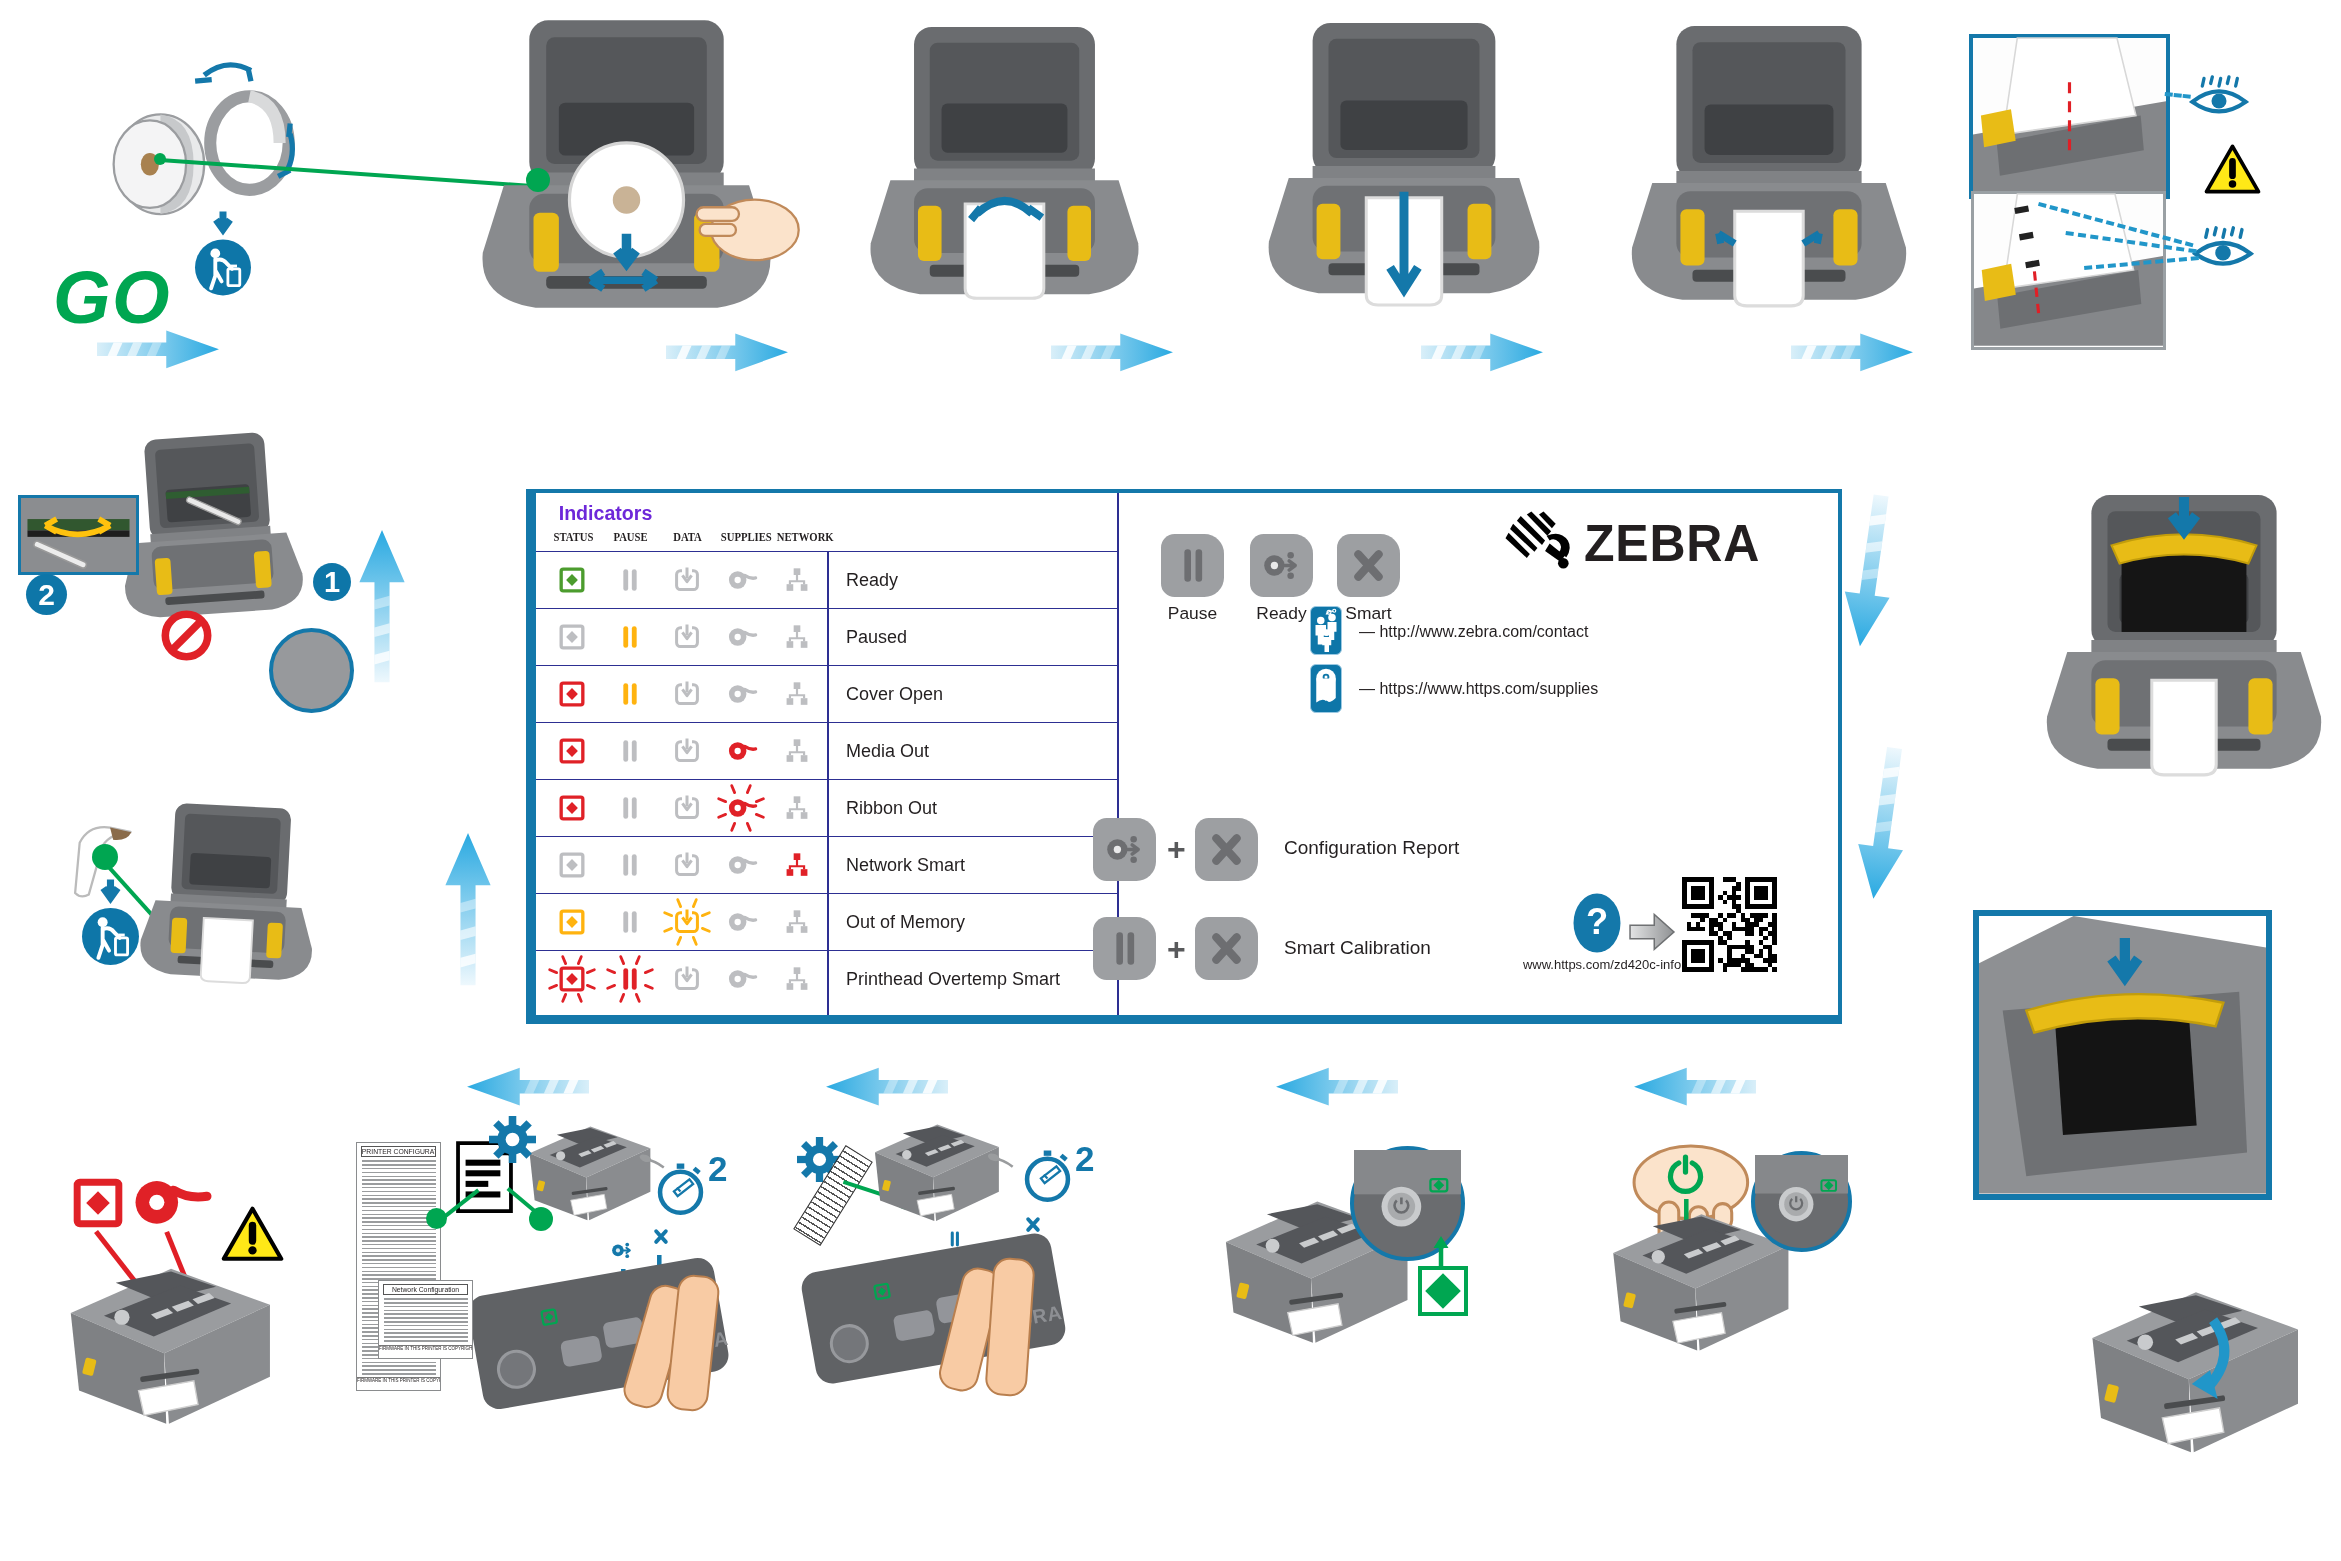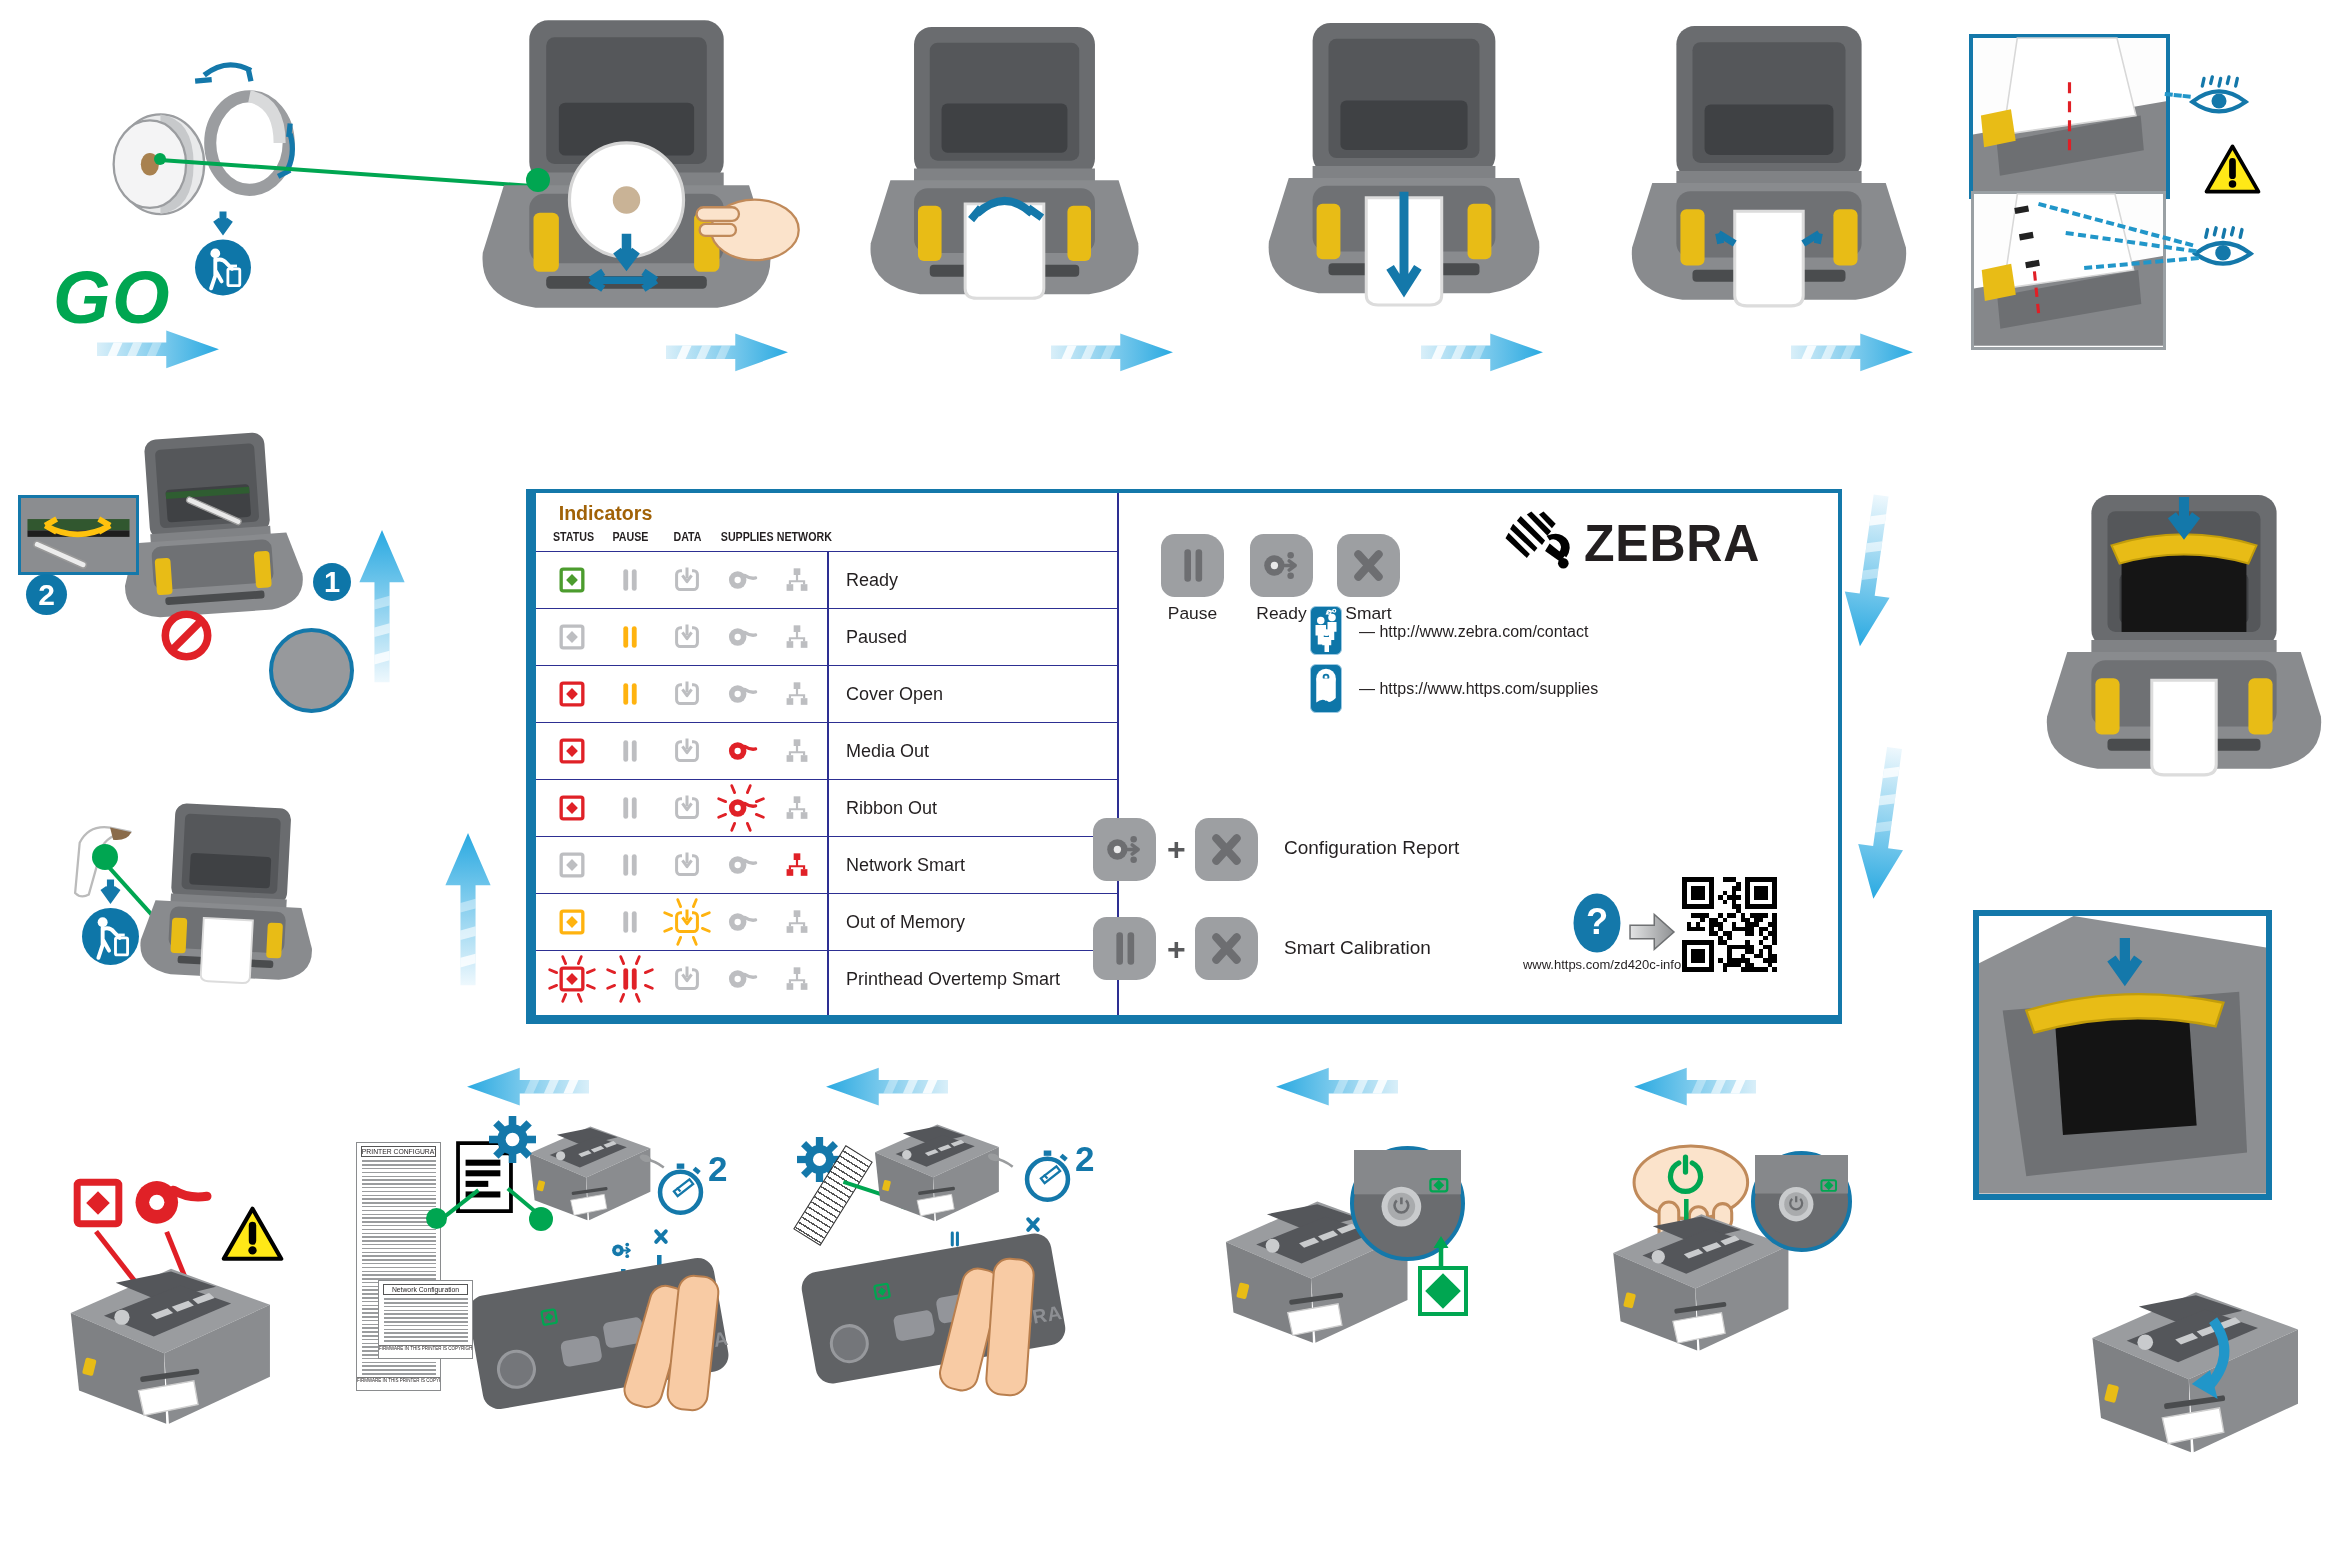--- a/index.html
+++ b/index.html
@@ -13,22 +13,22 @@
   .flow.left{transform:rotate(180deg);}
   .tall{width:48px;height:170px;}
   .tall.up{transform:rotate(180deg);}
 
   
   .go-text{font-size:74px;font-weight:bold;font-style:italic;color:#00a651;letter-spacing:1.5px;}
 
   
   .ind-panel{left:526px;top:489px;width:1316px;height:535px;background:#fff;
     border:4.5px solid #1478aa;border-left-width:10.6px;border-bottom-width:9px;box-sizing:border-box;}
-  .ind-title{position:absolute;left:22.7px;top:9px;font-size:19.6px;font-weight:bold;color:#a16207;}
-  .ind-head{position:absolute;top:36px;left:0;width:581px;height:19.6px;}
+  .ind-title{position:absolute;left:22.7px;top:9px;font-size:19.6px;font-weight:bold;color:#6d28d9;}
+  .ind-head{position:absolute;top:36px;left:0;width:581px;height:19.6px;font-family:Liberation Serif, serif;}
   .ind-head span{position:absolute;font-size:13px;font-weight:bold;color:#231f20;
      transform:scaleX(.82);transform-origin:center;white-space:nowrap;}
   .div-v{position:absolute;top:0;bottom:0;width:1.5px;background:#2d2f92;}
   #ind-rows{position:absolute;left:0;top:58px;width:581px;height:457px;}
   .ind-row{position:relative;height:57px;border-top:1.5px solid #2d2f92;box-sizing:border-box;}
   .ind-cell{position:absolute;top:50%;width:30px;height:30px;margin-top:-15px;}
   .ind-cell svg{width:30px;height:30px;}
   .ind-cell.c0{left:21px;}.ind-cell.c1{left:79px;}.ind-cell.c2{left:136px;}
   .ind-cell.c3{left:190px;}.ind-cell.c4{left:246px;}
   .ind-label{position:absolute;left:310px;top:50%;transform:translateY(-50%);font-size:18px;}

